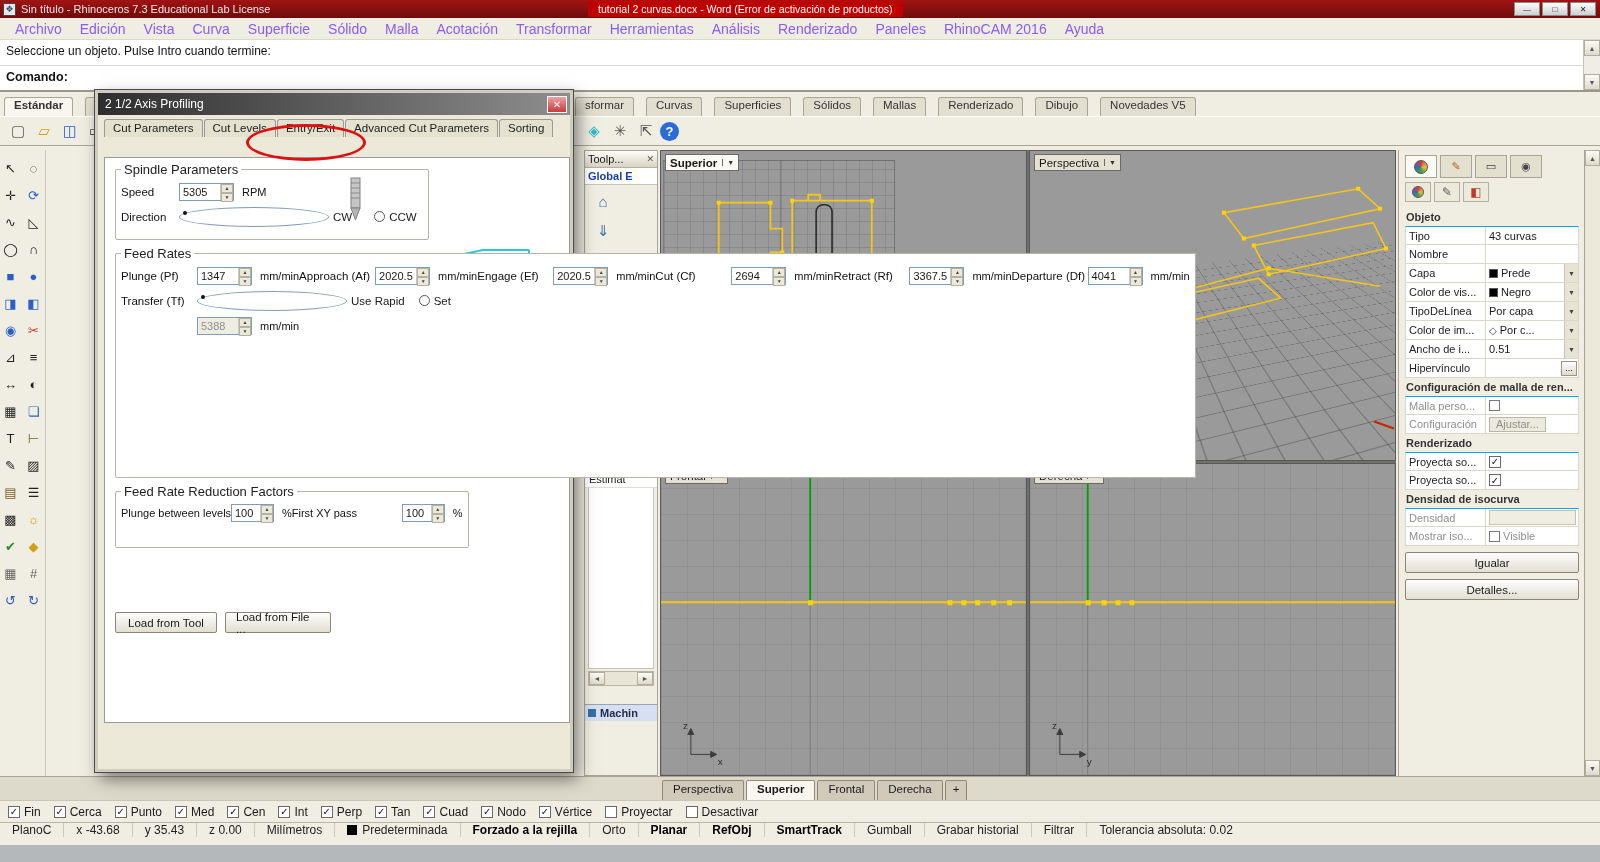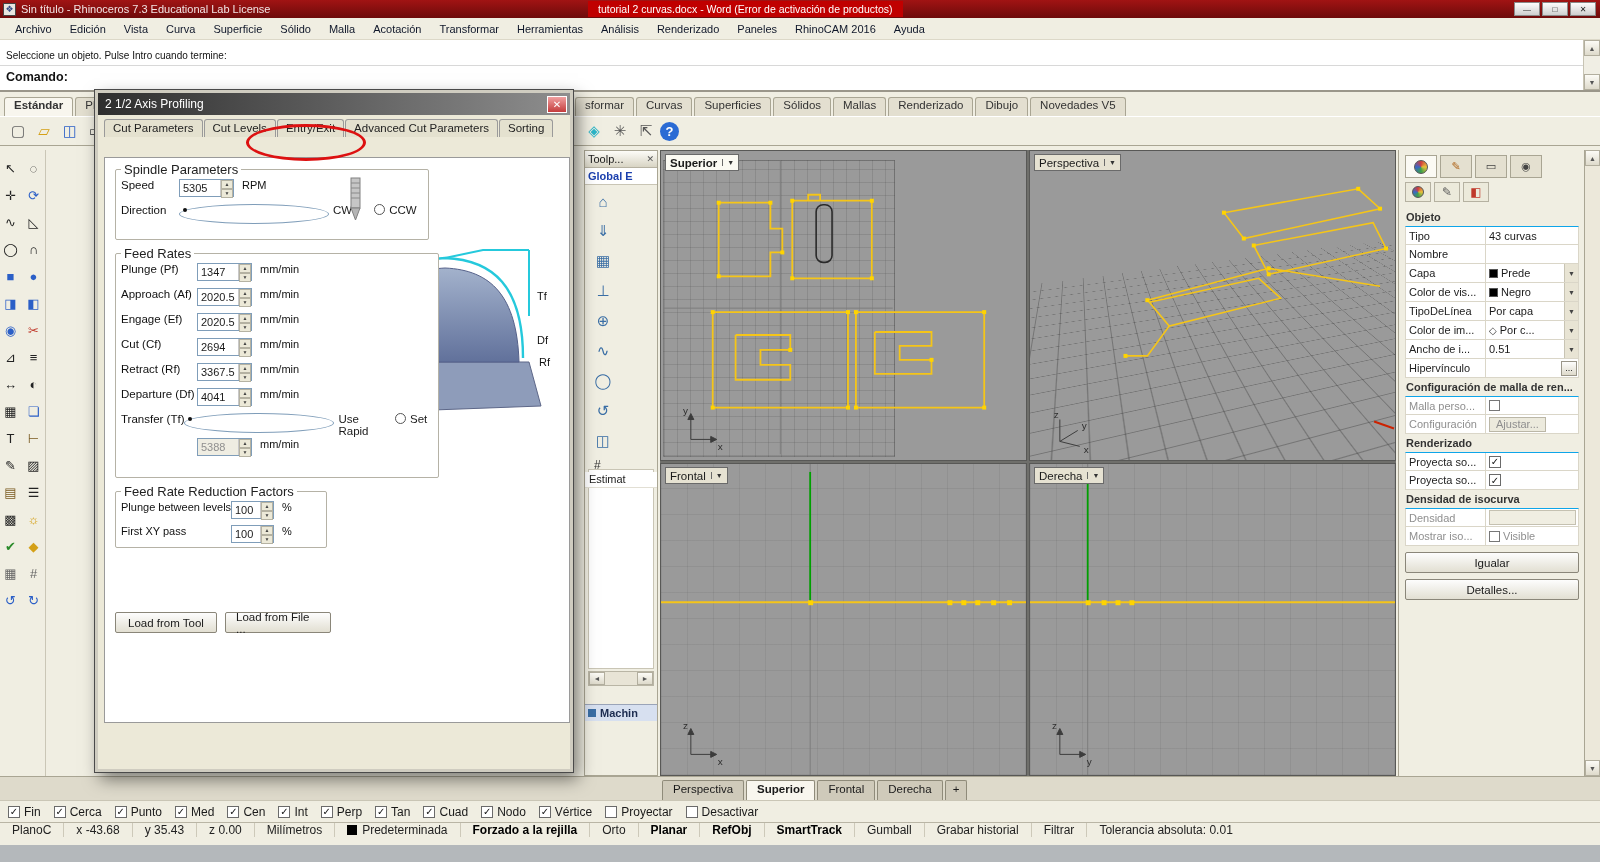--- a/index.html
+++ b/index.html
@@ -8,29 +8,29 @@
 #app{position:relative;width:1600px;height:862px;background:#f0eee2;overflow:hidden}
 .abs{position:absolute}
 
 .titlebar{left:0;top:0;width:1600px;height:18px;background:linear-gradient(#a11414,#6d0b0b);display:flex;align-items:center;color:#f3e4e4;font-size:11px}
 .appicon{width:13px;height:13px;background:#e8e6e0;color:#334d88;font-size:9px;display:flex;align-items:center;justify-content:center;margin:0 5px 0 3px;border:1px solid #444}
 .tb-task{position:absolute;left:588px;top:1px;height:16px;background:#c00000;color:#fff;font-size:10.5px;display:flex;align-items:center;padding:0 10px;white-space:nowrap}
 .winbtns{position:absolute;right:4px;top:2px;display:flex;gap:2px}
 .winbtn{width:26px;height:14px;background:linear-gradient(#fdfdfd,#cfcfcf);border:1px solid #8a8a8a;color:#222;font-size:8px;display:flex;align-items:center;justify-content:center}
 
 .menubar{left:0;top:18px;width:1600px;height:22px;background:#f0eee2;border-bottom:1px solid #dcd8c8;display:flex;align-items:center;padding-left:6px}
-.menu-item{padding:2px 9px;font-size:11px;color:#0f172a;white-space:nowrap}
+.menu-item{padding:2px 9px;font-size:14px;color:#8b5cf6;white-space:nowrap}
 
 .cmd{left:0;top:40px;width:1600px;height:52px;background:#fff;border-bottom:2px solid #9a968a}
-.cmd-line1{height:26px;border-bottom:1px solid #d8d8d8;padding:10px 6px;font-size:10px;color:#111}
+.cmd-line1{height:26px;border-bottom:1px solid #d8d8d8;padding:4px 6px;font-size:12px;color:#111}
 .cmd-line2{height:24px;padding:4px 6px;font-size:12.5px;font-weight:600;color:#111}
 .cmd-scroll{position:absolute;right:0;top:0;width:17px;height:50px;background:#f0eee4;border-left:1px solid #c8c4b4;display:flex;flex-direction:column;justify-content:space-between}
 .scr-btn{height:16px;font-size:7px;display:flex;align-items:center;justify-content:center;background:linear-gradient(#fcfbf6,#dedacb);border:1px solid #b2ae9e;color:#555}
 
-.ttabs{top:97px;display:flex;gap:2px;height:19px}
+.ttabs{top:97px;display:flex;gap:12px;height:19px}
 .ttab{padding:1px 9px;font-size:11.5px;background:#e3dfd0;border:1px solid #a9a593;border-bottom:none;border-radius:3px 3px 0 0;color:#333;white-space:nowrap}
 .ttab.active{background:#f8f6ee;font-weight:600}
 .trow{left:0;top:116px;width:1600px;height:30px;background:#f0eee2;border-top:1px solid #fff;border-bottom:1px solid #a9a593;display:flex;align-items:center;padding-left:6px;gap:2px}
 .ticon{width:24px;height:24px;display:flex;align-items:center;justify-content:center;font-size:15px;color:#555}
 .ticon.gap{margin-left:10px}
 .ticon.help{width:19px;height:19px;background:#2b6bd4;color:#fff;border-radius:50%;font-size:13px;font-weight:bold}
 
 .lbar{left:0;top:150px;width:46px;height:626px;background:#f0eee2;border-right:1px solid #cac6b6;display:grid;grid-template-columns:22px 22px;gap:6px 1px;justify-content:center;align-content:start;padding-top:8px}
 .sicon{width:21px;height:21px;display:flex;align-items:center;justify-content:center;font-size:13px}
 
@@ -99,38 +99,38 @@
 .dlg-title{height:22px;background:linear-gradient(90deg,#2e2e2e,#8e8e8e);color:#fff;display:flex;align-items:center;padding-left:7px;font-size:12px}
 .dlg-close{margin-left:auto;margin-right:3px;width:20px;height:17px;background:linear-gradient(#f0a0a0,#c43c3c);border:1px solid #fff;color:#fff;font-size:10px;display:flex;align-items:center;justify-content:center}
 .dlg-tabs1{position:absolute;left:6px;top:26px;display:flex;gap:1px;height:18px}
 .dlg-tabs2{position:absolute;left:6px;top:44px;display:flex;gap:1px;height:21px}
 .dtab{padding:2px 8px;background:#e4e1cf;border:1px solid #9a9a9a;border-bottom:none;border-radius:3px 3px 0 0;font-size:11.5px;white-space:nowrap;color:#222}
 .dtab.active{background:#fff;position:relative;z-index:3;height:22px}
 .red-ellipse{position:absolute;left:148px;top:31px;width:120px;height:37px;border:3px solid #dd1111;border-radius:50%;z-index:6;pointer-events:none}
 .dlg-content{position:absolute;left:6px;top:64px;width:466px;height:566px;background:#fff;border:1px solid #9a9a9a}
 .grp{position:absolute;border:1px solid #b5b2a6;border-radius:2px;padding:2px 5px;background:#fff}
 .grp legend{font-size:13px;padding:0 3px;color:#222}
-.row{display:flex;align-items:flex-start;height:25px}
+.row{display:flex;align-items:center;height:25px}
 .flabel{font-size:11.5px;color:#111;white-space:nowrap}
 .funit{font-size:11px;color:#111;margin-left:8px}
 .sfield{display:inline-flex;border:1px solid #7f9db9;background:#fff;height:18px;align-items:center}
 .sval{padding:0 3px;font-size:11px;min-width:40px;text-align:left}
 .sfield.dis{background:#efede2}
 .sfield.dis .sval{color:#8f8f8f}
 .sarrows{width:13px;align-self:stretch;border-left:1px solid #c8c8c8;display:flex;flex-direction:column}
 .sarrows span{flex:1;font-size:5px;line-height:7px;background:#ece9d8;border:1px solid #b5b2a2;text-align:center;color:#444}
 .radio{display:inline-block;width:11px;height:11px;border-radius:50%;border:1px solid #555;background:#fff;position:relative;margin-right:4px;flex:none}
 .radio.sel::after{content:"";position:absolute;left:3px;top:3px;width:4px;height:4px;border-radius:50%;background:#111}
 .rlabel{font-size:11.5px;margin-right:6px}
 .sel{border:1px solid #7f9db9;background:#fff;height:20px;width:150px;display:flex;justify-content:space-between;align-items:center;padding-left:4px;font-size:11.5px}
 .selarrow{width:16px;align-self:stretch;background:#d8e4f4;border-left:1px solid #9ab0cc;display:flex;align-items:center;justify-content:center;font-size:7px;color:#234}
 .dbtn{background:linear-gradient(#fdfdfd,#e2dfd2);border:1px solid #8a8679;border-radius:2px;font-size:11.5px;height:21px;display:flex;align-items:center;justify-content:center;padding:0 10px}
 .dbtn.primary{border:2px solid #4aa0e8}
 .dlg-buttons{position:absolute;left:0;bottom:11px;width:100%;display:flex;justify-content:center;gap:20px;transform:translateX(36px)}
-.frows{display:flex;flex-direction:column}
+.frows{display:flex;flex-direction:row}
 </style>
 </head>
 <body>
 
 <div id="app">
 
   <div class="abs titlebar">
     <span class="appicon">❖</span>
     <span>Sin título - Rhinoceros 7.3 Educational Lab License</span>
     <span class="tb-task">tutorial 2 curvas.docx - Word (Error de activación de productos)</span>
@@ -637,21 +637,21 @@
       <span class="sb-item">Milímetros</span>
       <span class="sb-item swatch">Predeterminada</span>
       <span class="sb-item on">Forzado a la rejilla</span>
       <span class="sb-item">Orto</span>
       <span class="sb-item on">Planar</span>
       <span class="sb-item on">RefObj</span>
       <span class="sb-item on">SmartTrack</span>
       <span class="sb-item">Gumball</span>
       <span class="sb-item">Grabar historial</span>
       <span class="sb-item">Filtrar</span>
-      <span class="sb-item grow">Tolerancia absoluta: 0.01</span>
+      <span class="sb-item grow">Tolerancia absoluta: 0.02</span>
     </div>
 
   <div class="abs bstrip"></div>
 
   <div class="abs dialog">
     <div class="dlg-title">
       <span>2 1/2 Axis Profiling</span>
       <span class="dlg-close">✕</span>
     </div>
     <div class="dlg-tabs1">

